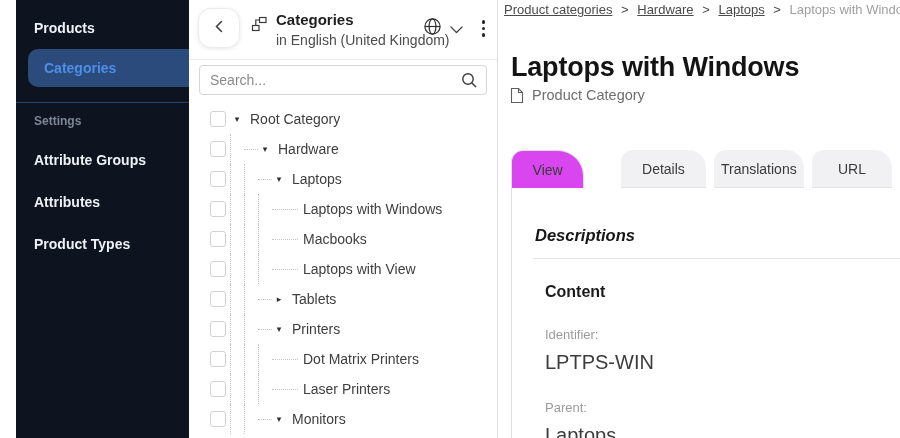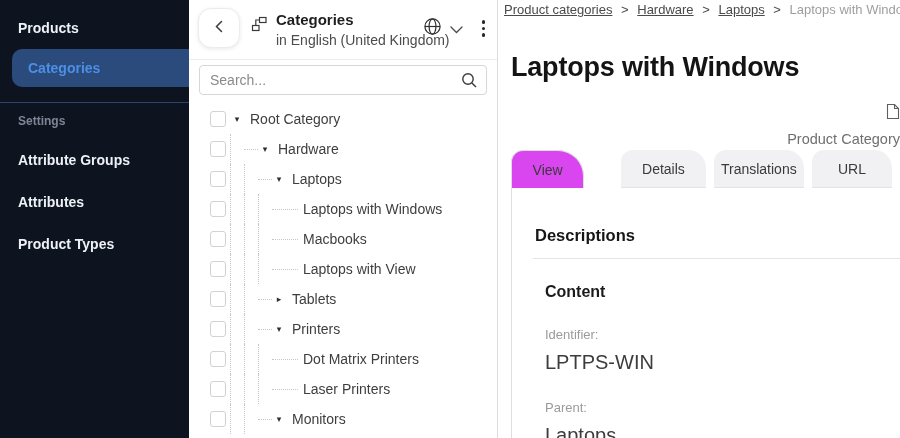--- a/index.html
+++ b/index.html
@@ -1,21 +1,21 @@
 <!DOCTYPE html>
 <html><head>
 <meta charset="utf-8">
 <style>
   * { margin:0; padding:0; box-sizing:border-box; }
   html,body { width:900px; height:438px; overflow:hidden; background:#fff;
               font-family:"Liberation Sans", sans-serif; }
   .screen { position:relative; width:900px; height:438px; overflow:hidden; }
 
   
-  .sidebar { position:absolute; left:0; top:0; width:212px; height:438px; background:#0d1420; }
+  .sidebar { position:absolute; left:16px; top:0; width:212px; height:438px; background:#0d1420; }
   .side-item { display:flex; align-items:center; height:41px; padding-left:18px;
                color:#eef1f5; font-size:14px; font-weight:700; cursor:pointer; }
   .side-item:first-child { margin-top:7px; }
   .side-item.active { background:#2b4b7c; color:#4d8fe6; border-radius:10px;
                       margin:1px 12px 0 12px; height:38px; padding-left:16px; }
   .side-divider { border-top:1px solid #27466f; margin-top:15px; }
   .side-section { display:flex; align-items:center; height:36px; padding-left:18px;
                   color:#7d8694; font-size:12px; font-weight:700; }
   .side-item.settings { height:42px; }
 
@@ -55,35 +55,35 @@
 
   
   .content { position:absolute; left:498px; top:0; width:402px; height:438px;
              background:#fff; overflow:hidden; }
   .breadcrumb { padding:2px 0 0 6px; font-size:13px; color:#4a4a4a; white-space:nowrap; }
   .crumb-link { text-decoration:underline; cursor:pointer; }
   .crumb-sep { margin:0 5px; }
   .crumb-current { color:#9e9e9e; }
   .page-title { margin:37px 0 0 13px; font-size:27px; font-weight:700; color:#141414;
                 letter-spacing:-0.2px; line-height:1; }
-  .page-subtitle { margin:22px 0 0 12px; display:flex; align-items:flex-end; gap:8px;
-                   color:#6f6f6f; font-size:14.5px;flex-direction:column; }
+  .page-subtitle { margin:6px 0 0 12px; display:flex; align-items:flex-start; gap:8px;
+                   color:#6f6f6f; font-size:14.5px; }
 
   .tab-bar { position:absolute; left:0; top:150px; width:100%; height:38px;
              padding-left:13px; display:flex; }
   .tab { display:flex; align-items:center; justify-content:center; font-size:14px; color:#3a3a3a;
          background:#f1f1f4; border-radius:12px 18px 0 0; margin-right:8px;
          border-bottom:1px solid #e2e2e7; cursor:pointer; }
   .tab.active { background:#d946ef; border:1px solid #dedede; border-bottom:none;
                 border-radius:12px 26px 0 0; position:relative; z-index:2; }
   .tab-0 { width:84px; } .tab-1 { width:97px;margin-left:29px; } .tab-2 { width:104px; } .tab-3 { width:92px; }
 
   .tab-panel { position:absolute; left:13px; top:188px; right:-1px; bottom:0;
                border-left:1px solid #dedede; }
-  .section-title { margin:38px 0 0 23px; font-size:16.5px; font-weight:700; color:#161616; }
+  .section-title { margin:38px 0 0 23px; font-size:16.5px; font-weight:700; color:#161616;font-style:italic; }
   .hr { margin:13px 0 0 21px; border-top:1px solid #e4e4e4; }
   .subsection-title { margin:24px 0 0 33px; font-size:16px; font-weight:700; color:#1b1b1b; }
   .field-label { margin:26px 0 0 33px; font-size:13px; color:#9b9b9b; }
   .field-value { margin:9px 0 0 33px; font-size:20px; color:#3c3c3c; }
 </style>
 </head>
 <body>
 
 <div class="screen">
 

